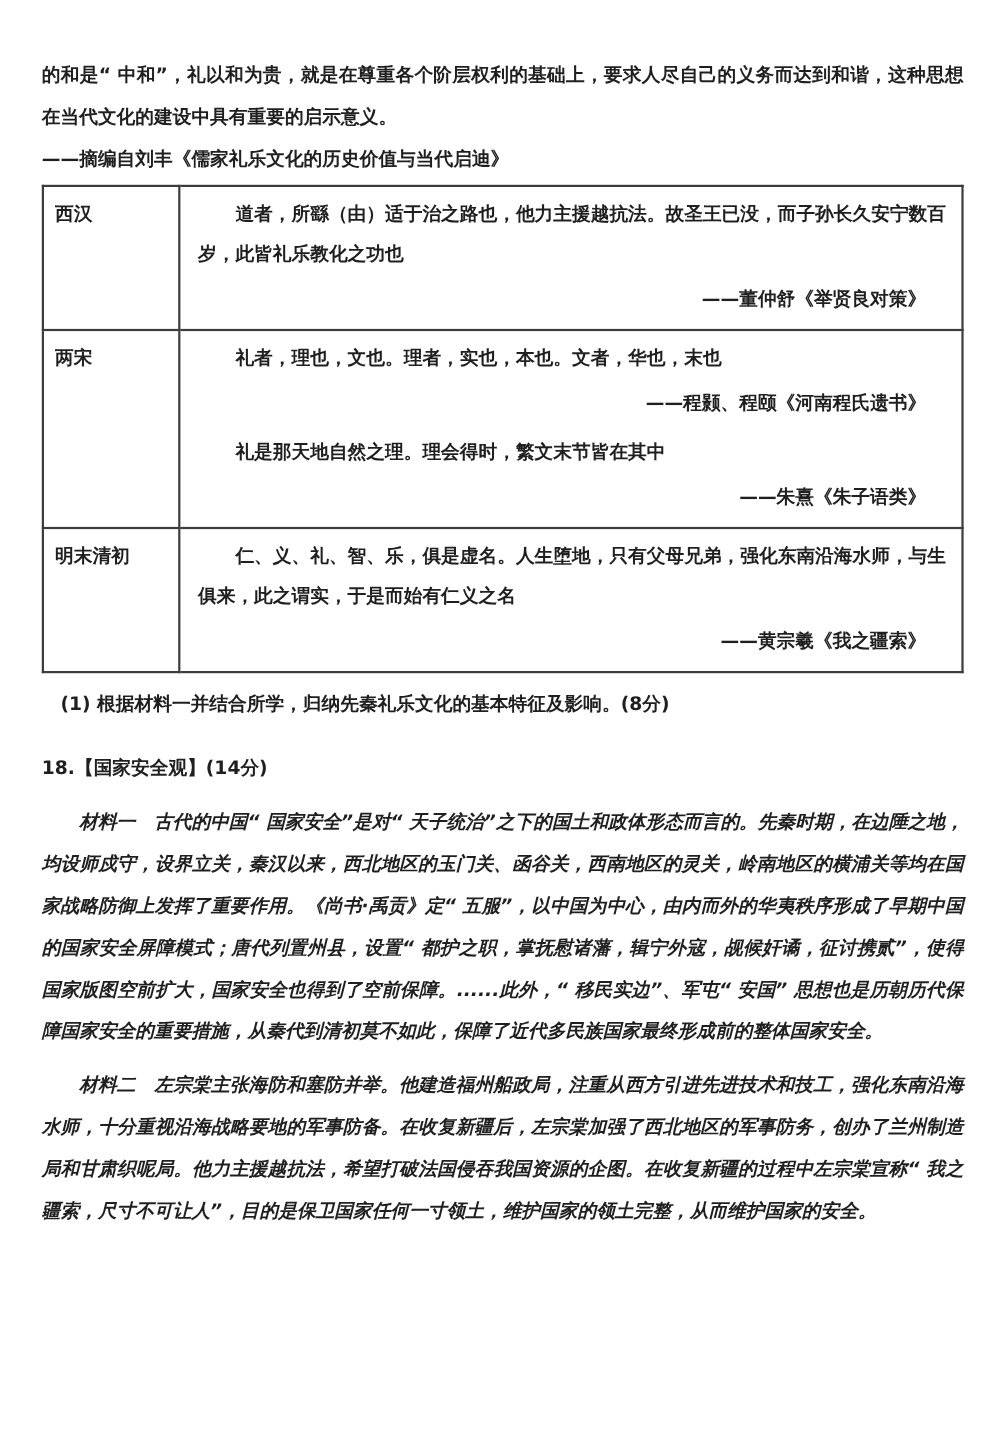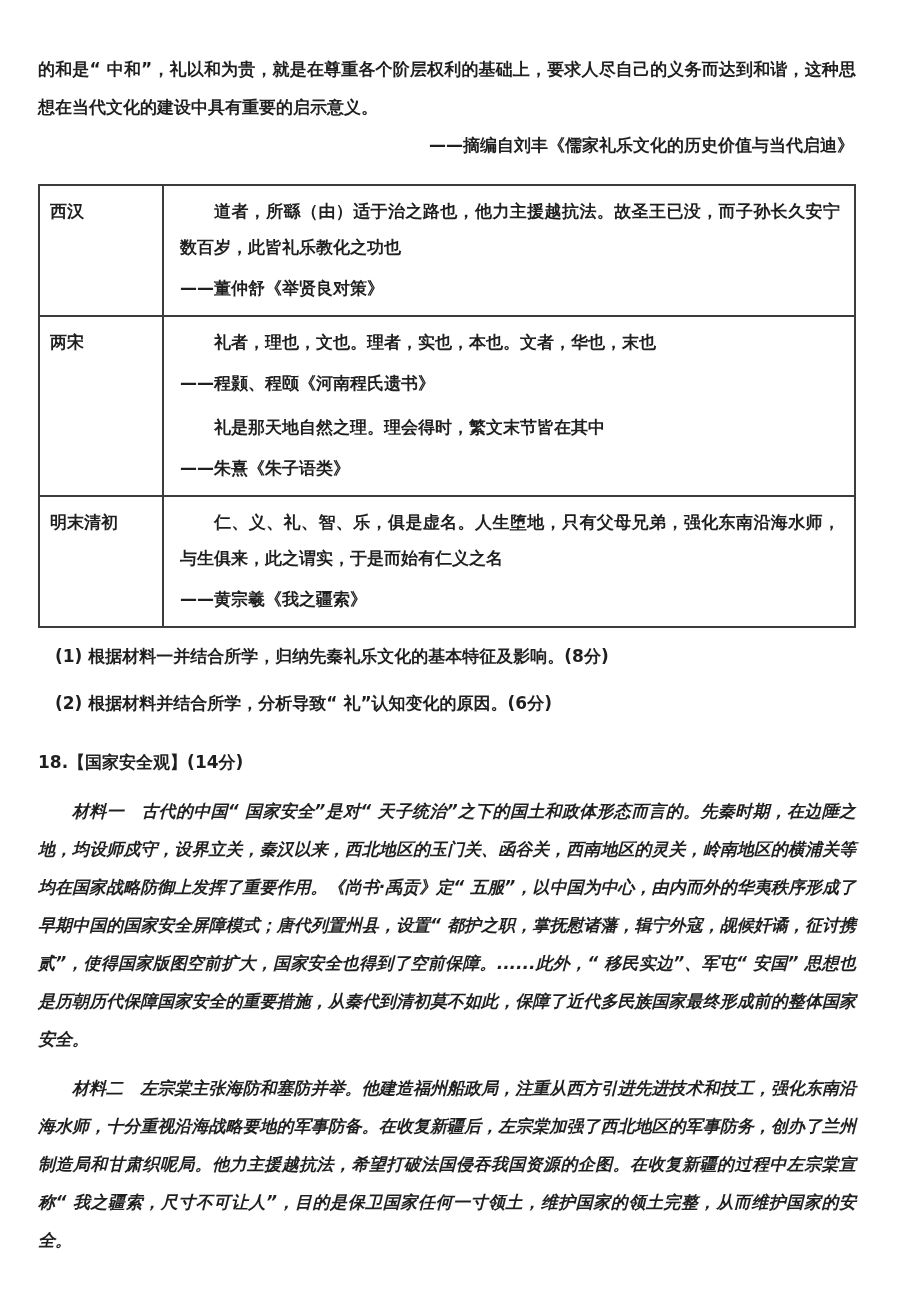--- a/index.html
+++ b/index.html
@@ -8,42 +8,42 @@
     width: 900px;
     height: 1305px;
     overflow: hidden;
     background: #ffffff;
     font-family: "DejaVu Sans", sans-serif;
     color: #1f1f1f;
   }
   .page {
     width: 900px;
     height: 1009px;
-    padding: 50px 44px 16px 38px;
+    padding: 50px 24px 16px 38px;
     font-size: 17px;
     font-weight: 600;
     line-height: 38px;
   }
   .para {
     margin: 0;
     text-align: justify;
   }
   .attribution {
     margin: 0;
-    text-align: right;
+    text-align: left;
     padding-right: 2px;
   }
   .material-lead {
     margin: 14px 0 0 0;
     text-indent: 2em;
   }
   .record-table {
     width: 100%;
     border-collapse: collapse;
-    margin-top: 20px;
+    margin-top: 4px;
     line-height: 36px;
   }
   .record-table td {
     border: 2px solid #3c3c3c;
     vertical-align: top;
     padding: 7px 10px;
   }
   td.period-cell {
     width: 124px;
     padding-left: 10px;
@@ -52,21 +52,21 @@
     padding-left: 16px;
     padding-right: 14px;
   }
   .cell-text {
     margin: 0;
     text-indent: 2em;
     text-align: justify;
   }
   .cell-attr {
     margin: 5px 18px 8px 0;
-    text-align: left;
+    text-align: right;
   }
   .cell-attr:last-child { margin-bottom: 2px; }
   .question {
     margin: 9px 0 0 0;
     padding-left: 1em;
   }
   .q-heading {
     margin: 21px 0 0 0;
   }
   .material-para {
@@ -107,21 +107,20 @@
         <td class="period-cell">明末清初</td>
         <td class="content-cell">
           <p class="cell-text">仁、义、礼、智、乐，俱是虚名。人生堕地，只有父母兄弟，强化东南沿海水师，与生俱来，此之谓实，于是而始有仁义之名</p>
           <p class="cell-attr">——黄宗羲《我之疆索》</p>
         </td>
       </tr>
     </tbody>
   </table>
 
   <p class="question">(1) 根据材料一并结合所学，归纳先秦礼乐文化的基本特征及影响。(8分)</p>
-  <p class="question">(2) 根据材料并结合所学，分析导致“ 礼”认知变化的原因。(6分)</p>
 
   <p class="q-heading">18.【国家安全观】(14分)</p>
 
   <p class="material-para">材料一　古代的中国“ 国家安全”是对“ 天子统治”之下的国土和政体形态而言的。先秦时期，在边陲之地，均设师戍守，设界立关，秦汉以来，西北地区的玉门关、函谷关，西南地区的灵关，岭南地区的横浦关等均在国家战略防御上发挥了重要作用。《尚书·禹贡》定“ 五服”，以中国为中心，由内而外的华夷秩序形成了早期中国的国家安全屏障模式；唐代列置州县，设置“ 都护之职，掌抚慰诸藩，辑宁外寇，觇候奸谲，征讨携贰”，使得国家版图空前扩大，国家安全也得到了空前保障。......此外，“ 移民实边”、军屯“ 安国” 思想也是历朝历代保障国家安全的重要措施，从秦代到清初莫不如此，保障了近代多民族国家最终形成前的整体国家安全。</p>
 
   <p class="material-para">材料二　左宗棠主张海防和塞防并举。他建造福州船政局，注重从西方引进先进技术和技工，强化东南沿海水师，十分重视沿海战略要地的军事防备。在收复新疆后，左宗棠加强了西北地区的军事防务，创办了兰州制造局和甘肃织呢局。他力主援越抗法，希望打破法国侵吞我国资源的企图。在收复新疆的过程中左宗棠宣称“ 我之疆索，尺寸不可让人”，目的是保卫国家任何一寸领土，维护国家的领土完整，从而维护国家的安全。</p>
 
 </div>
 
 </body></html>

